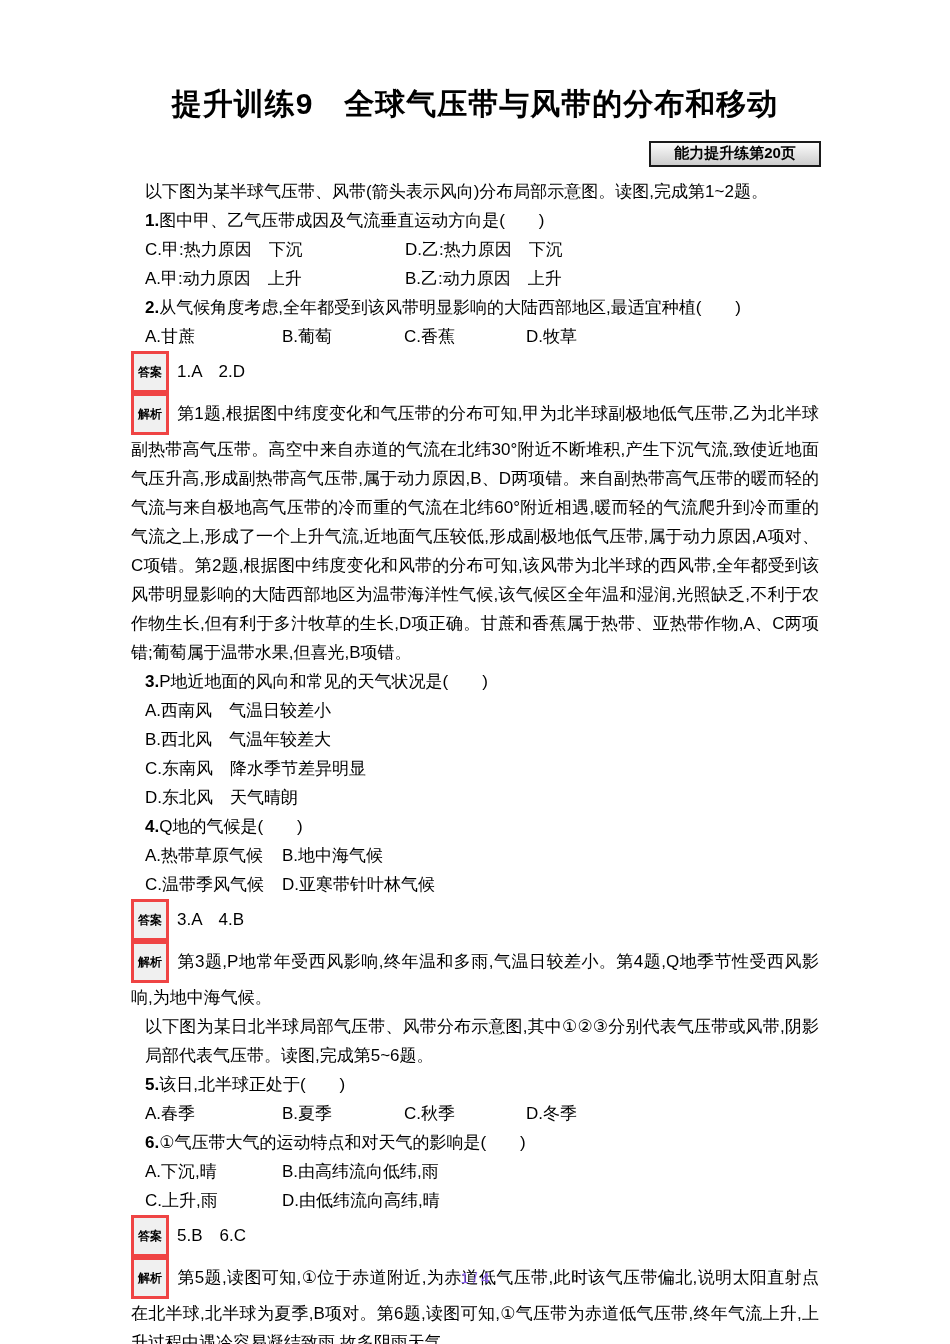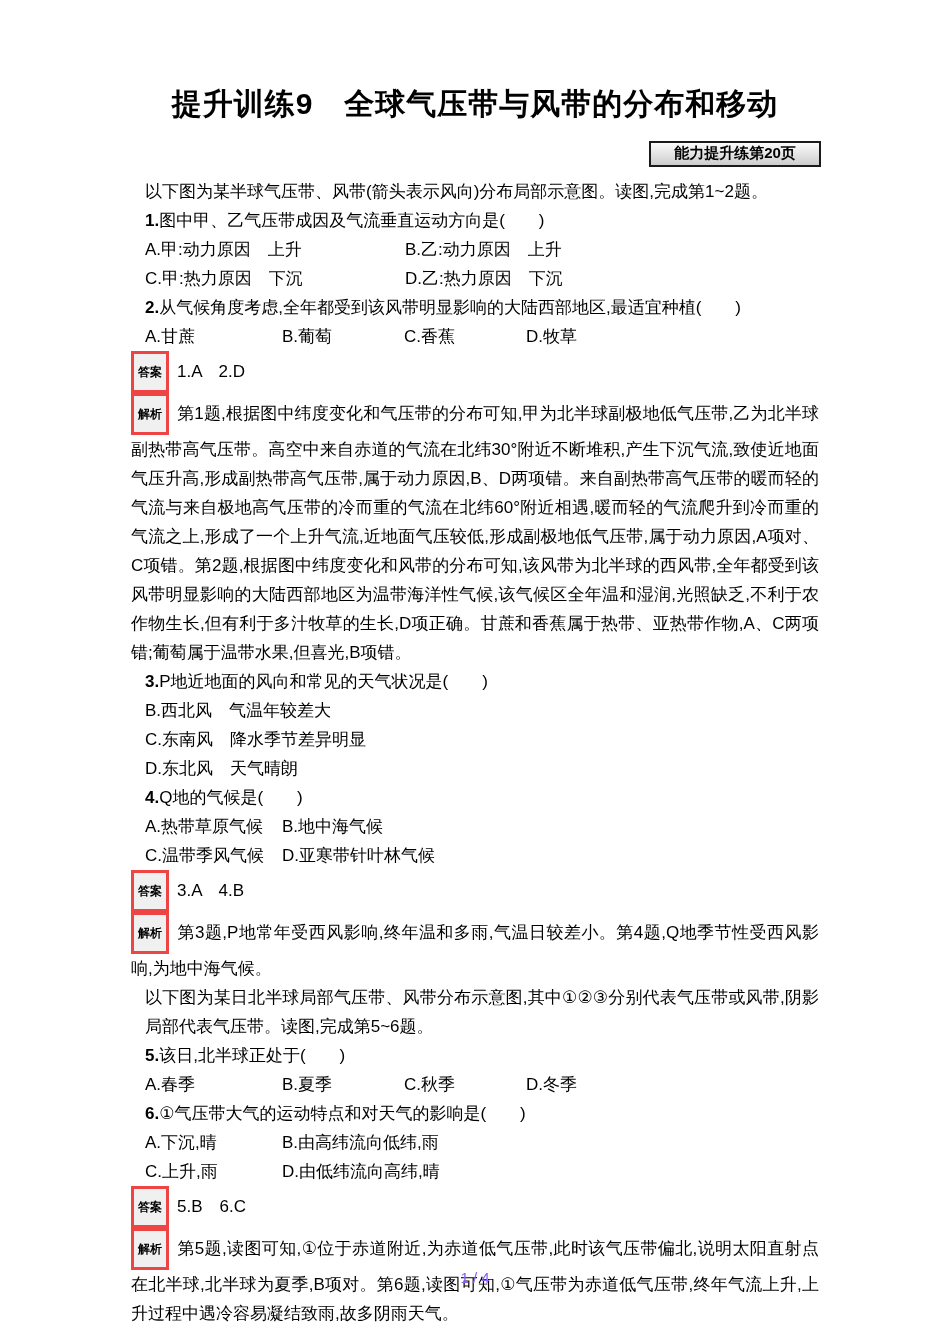--- a/index.html
+++ b/index.html
@@ -50,32 +50,33 @@
 
   <div class="badge-row">
     <span class="badge">能力提升练第20页</span>
   </div>
 
   <div class="content">
 
     <p class="indent">以下图为某半球气压带、风带(箭头表示风向)分布局部示意图。读图,完成第1~2题。</p>
 
     <p class="indent"><span class="qnum">1.</span><span>图中甲、乙气压带成因及气流垂直运动方向是(　　)</span></p>
+    <p class="indent"><span class="opt w260">C.甲:热力原因　下沉</span><span class="opt">D.乙:热力原因　下沉</span></p>
     <p class="indent"><span class="opt w260">A.甲:动力原因　上升</span><span class="opt">B.乙:动力原因　上升</span></p>
-    <p class="indent"><span class="opt w260">C.甲:热力原因　下沉</span><span class="opt">D.乙:热力原因　下沉</span></p>
 
     <p class="indent"><span class="qnum">2.</span><span>从气候角度考虑,全年都受到该风带明显影响的大陆西部地区,最适宜种植(　　)</span></p>
     <p class="indent"><span class="opt w137">A.甘蔗</span><span class="opt w122">B.葡萄</span><span class="opt w122">C.香蕉</span><span class="opt">D.牧草</span></p>
 
     <p><span class="boxlabel">答案</span><span>1.A　2.D</span></p>
 
     <p><span class="boxlabel">解析</span><span>第1题,根据图中纬度变化和气压带的分布可知,甲为北半球副极地低气压带,乙为北半球副热带高气压带。高空中来自赤道的气流在北纬30°附近不断堆积,产生下沉气流,致使近地面气压升高,形成副热带高气压带,属于动力原因,B、D两项错。来自副热带高气压带的暖而轻的气流与来自极地高气压带的冷而重的气流在北纬60°附近相遇,暖而轻的气流爬升到冷而重的气流之上,形成了一个上升气流,近地面气压较低,形成副极地低气压带,属于动力原因,A项对、C项错。第2题,根据图中纬度变化和风带的分布可知,该风带为北半球的西风带,全年都受到该风带明显影响的大陆西部地区为温带海洋性气候,该气候区全年温和湿润,光照缺乏,不利于农作物生长,但有利于多汁牧草的生长,D项正确。甘蔗和香蕉属于热带、亚热带作物,A、C两项错;葡萄属于温带水果,但喜光,B项错。</span></p>
 
 
     <p class="indent"><span class="qnum">3.</span><span>P地近地面的风向和常见的天气状况是(　　)</span></p>
+    <p class="indent"><span class="opt">A.西南风　气温日较差小</span></p>
     <p class="indent"><span class="opt">B.西北风　气温年较差大</span></p>
     <p class="indent"><span class="opt">C.东南风　降水季节差异明显</span></p>
     <p class="indent"><span class="opt">D.东北风　天气晴朗</span></p>
 
     <p class="indent"><span class="qnum">4.</span><span>Q地的气候是(　　)</span></p>
     <p class="indent"><span class="opt w137">A.热带草原气候</span><span class="opt">B.地中海气候</span></p>
     <p class="indent"><span class="opt w137">C.温带季风气候</span><span class="opt">D.亚寒带针叶林气候</span></p>
 
     <p><span class="boxlabel">答案</span><span>3.A　4.B</span></p>
 

